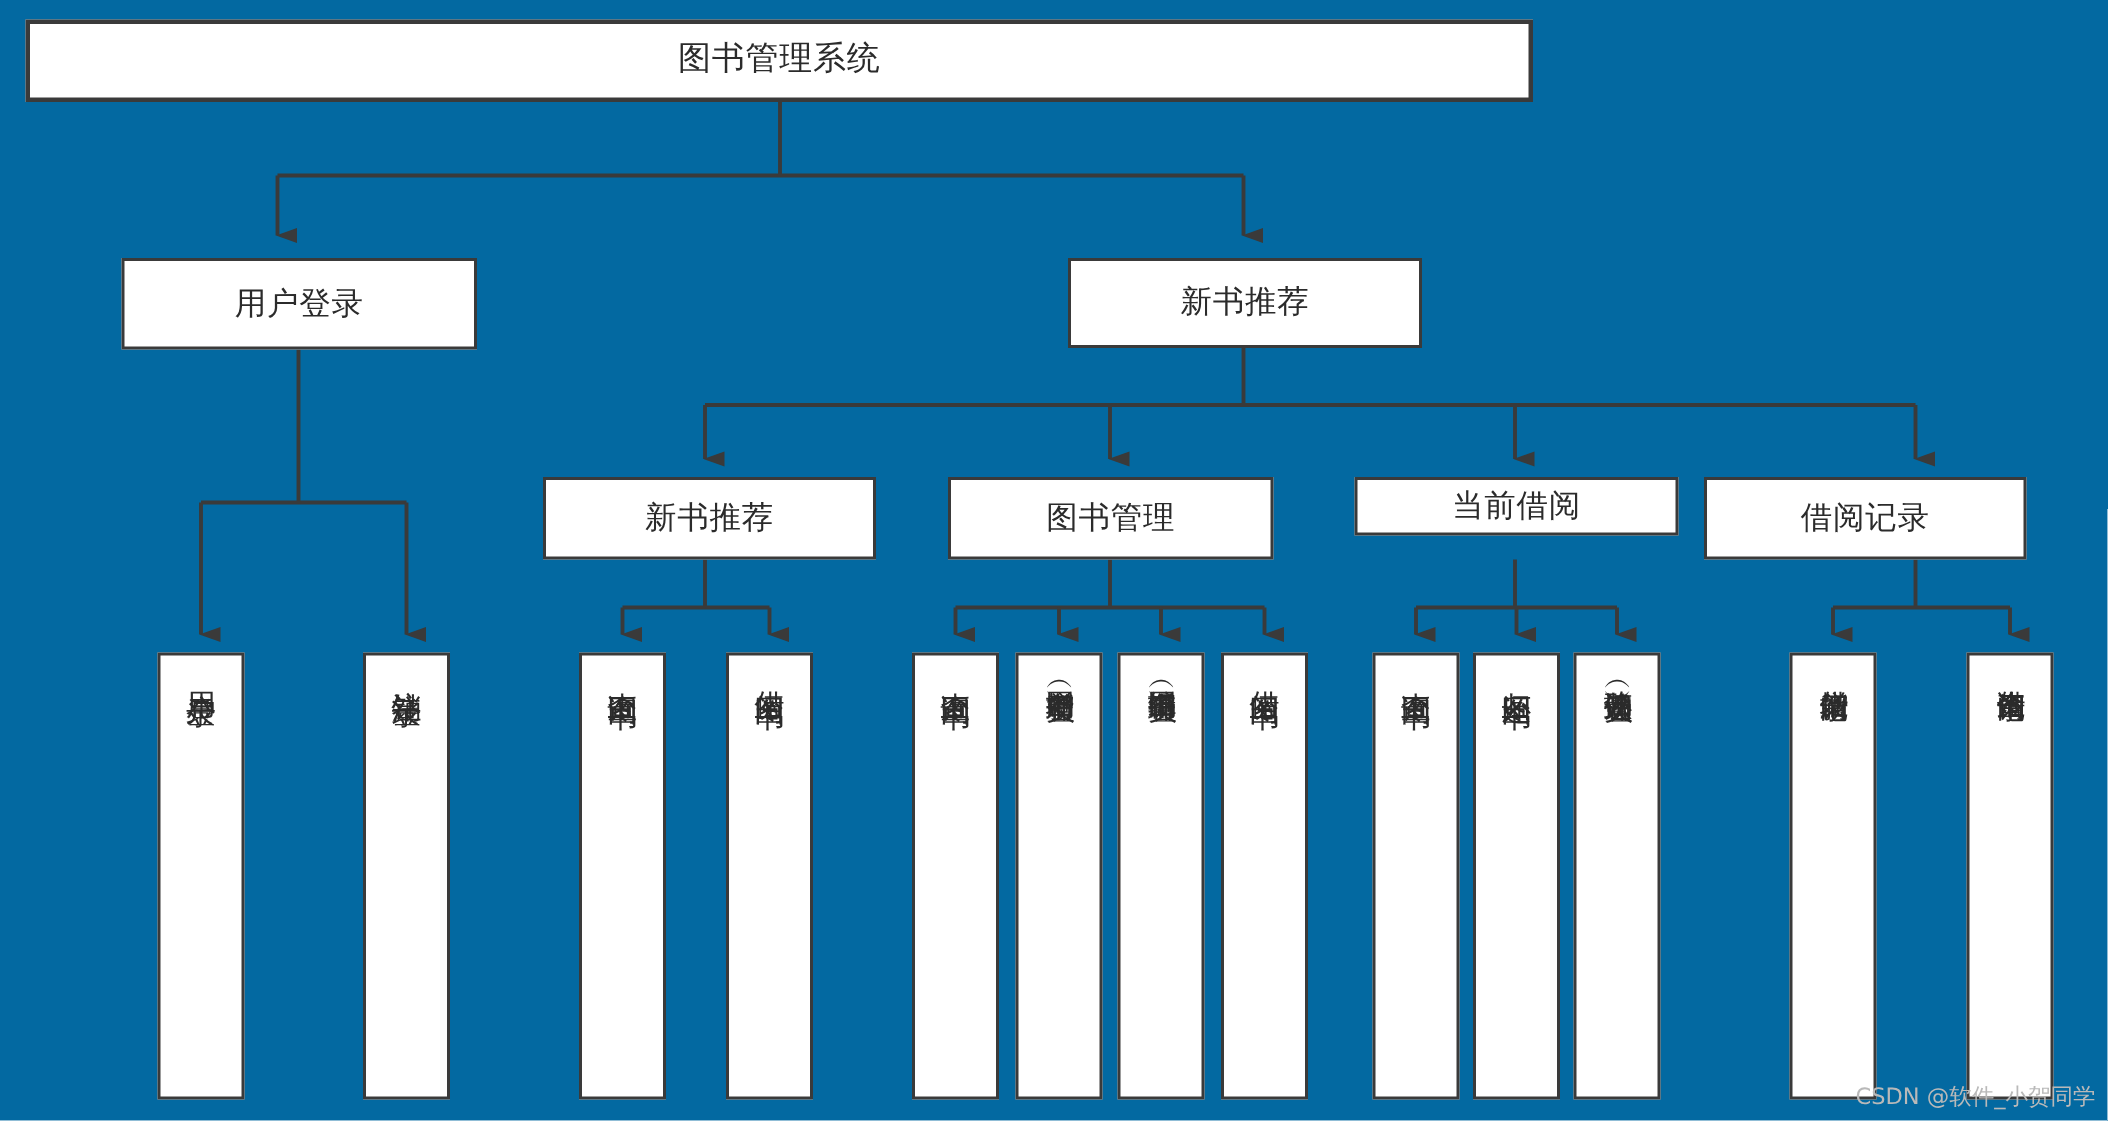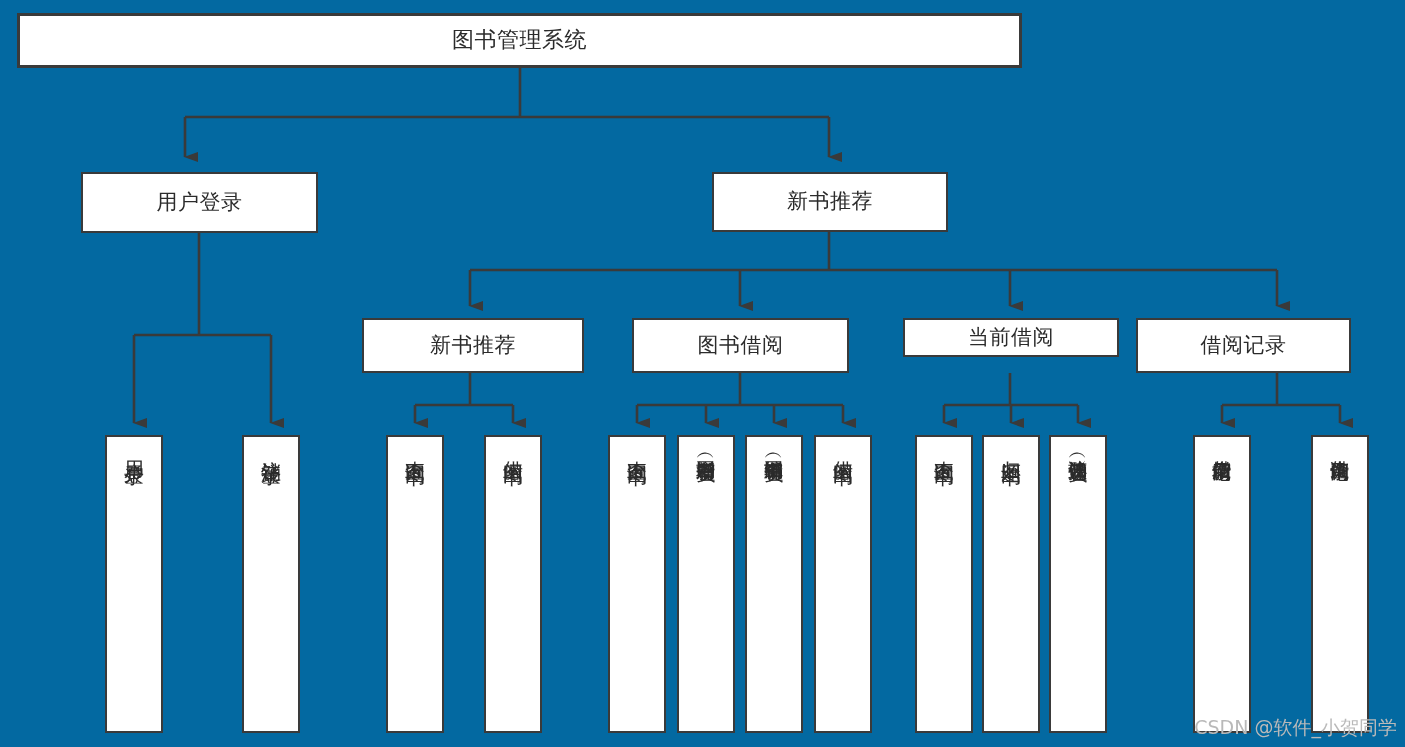--- a/index.html
+++ b/index.html
@@ -69,21 +69,21 @@
     max-height: 100%;
   }
   .node.vertical.tight .node-label {
     font-size: 19px;
     letter-spacing: 0.5px;
   }
   .watermark {
     position: absolute;
     right: 8px;
     bottom: 6px;
-    font-size: 19px;
+    font-size: 15px;
     color: #b9b9b9;
     z-index: 5;
     white-space: nowrap;
     font-family: "DejaVu Sans", "Liberation Sans", sans-serif;
   }
 </style>
 </head>
 <body>
 
 <div id="canvas">
@@ -150,21 +150,21 @@
 
   <div class="node horizontal" style="left:712px; top:172px; width:236px; height:60px;">
     <span class="node-label">新书推荐</span>
   </div>
 
   <div class="node horizontal" style="left:362px; top:318px; width:222px; height:55px;">
     <span class="node-label">新书推荐</span>
   </div>
 
   <div class="node horizontal" style="left:632px; top:318px; width:217px; height:55px;">
-    <span class="node-label">图书借阅</span>
+    <span class="node-label">图书管理</span>
   </div>
 
   <div class="node horizontal" style="left:903px; top:318px; width:216px; height:39px;">
     <span class="node-label">当前借阅</span>
   </div>
 
   <div class="node horizontal" style="left:1136px; top:318px; width:215px; height:55px;">
     <span class="node-label">借阅记录</span>
   </div>
 

